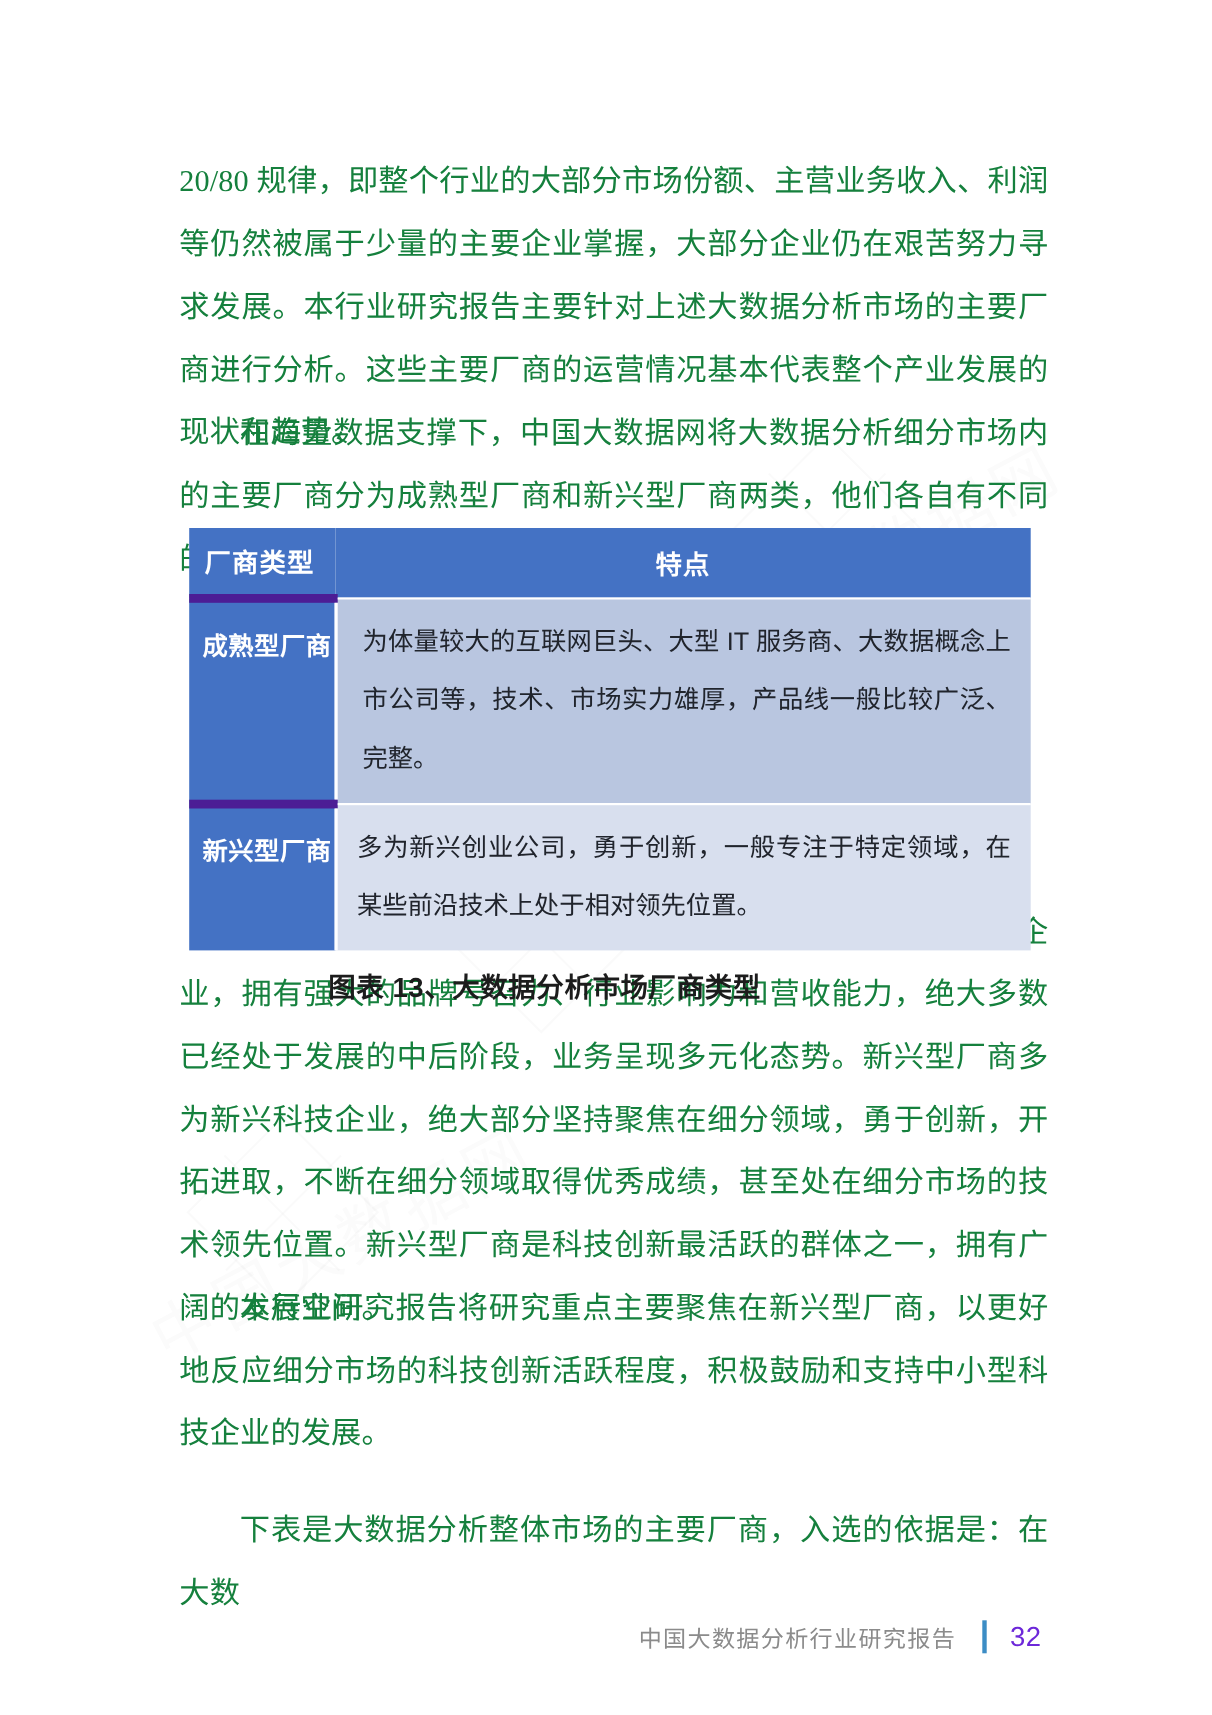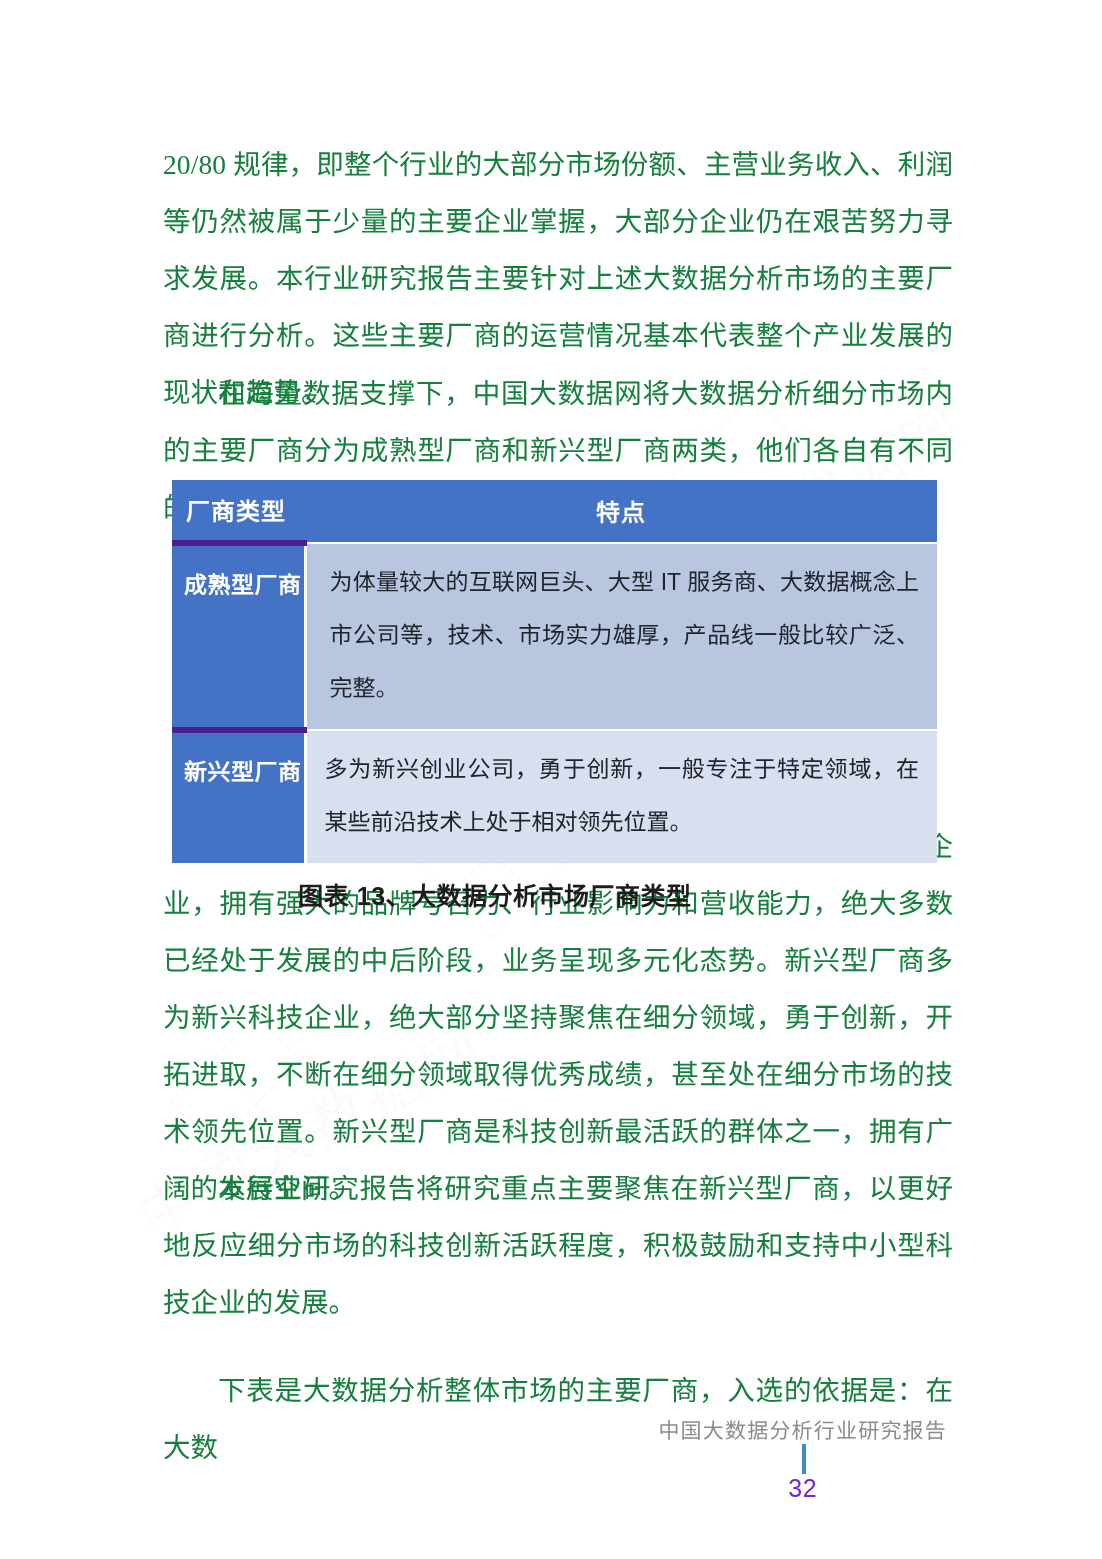--- a/index.html
+++ b/index.html
@@ -134,21 +134,21 @@
   .vendor-table td.label-cell {
     background: #4472c4;
     color: #ffffff;
     font-weight: bold;
     font-size: 23px;
     text-align: left;
     padding-left: 12px;
     vertical-align: top;
     padding-top: 20px;
     letter-spacing: 0.5px;
-    border-top: 6px solid #4c1d95;
+    border-top: 8px solid #4c1d95;
   }
   .vendor-table td.desc-cell {
     font-family: "Liberation Sans", "DejaVu Sans", sans-serif;
     font-size: 23px;
     line-height: 53px;
     color: #20242c;
     padding: 12px 18px 14px 18px;
     vertical-align: top;
     border-top: 2px solid #ffffff;
     border-left: 3px solid #ffffff;
@@ -170,21 +170,20 @@
 
   
   .footer {
     position: absolute;
     bottom: 56px;
     right: 155px;
     display: flex;
     align-items: center;
     z-index: 3;
     font-family: "Liberation Sans", "DejaVu Sans", sans-serif;
-    flex-direction: column;
   }
   .footer-title {
     font-size: 21px;
     color: #8b8b8b;
     letter-spacing: 1.2px;
   }
   .footer-divider {
     width: 4px;
     height: 30px;
     background: #3c8dc5;

